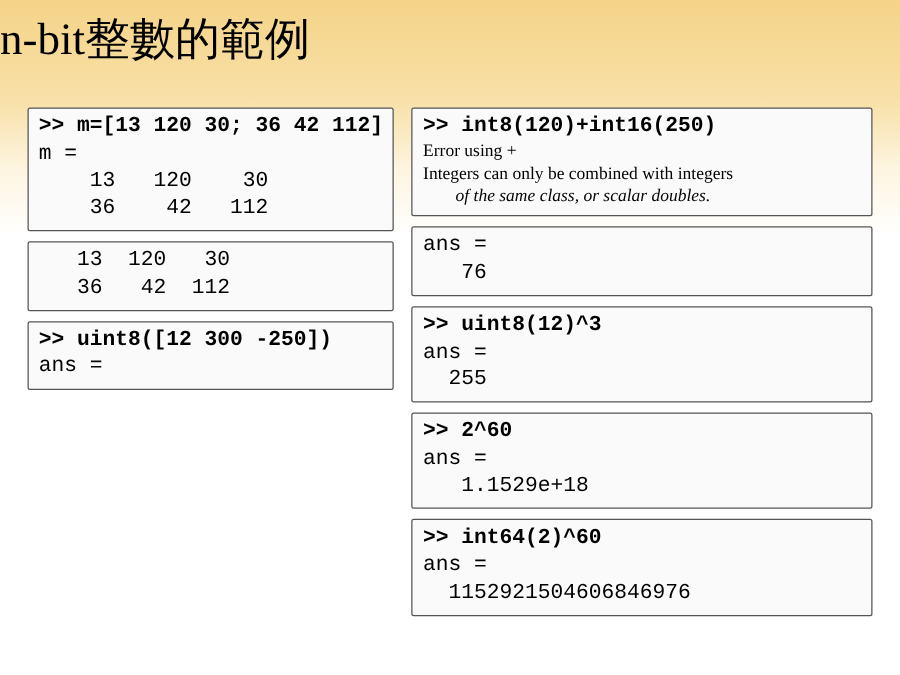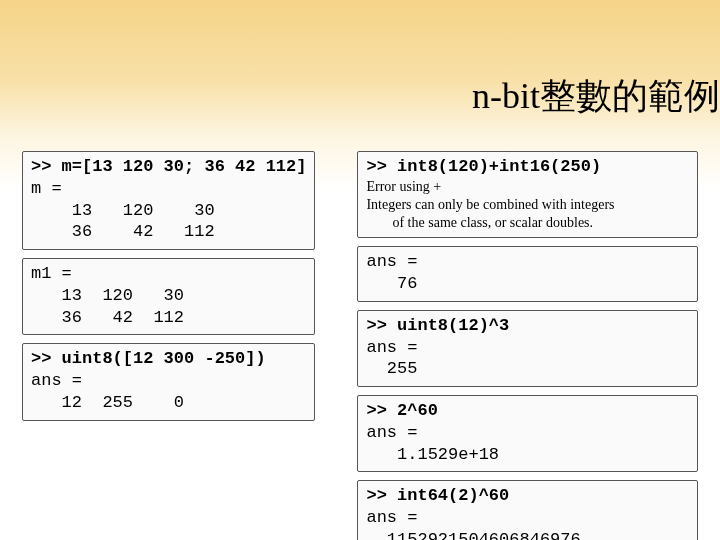--- a/index.html
+++ b/index.html
@@ -5,74 +5,71 @@
   * { margin: 0; padding: 0; box-sizing: border-box; }
   body {
     width: 720px;
     height: 540px;
     background: linear-gradient(to bottom, #f5d488 0%, #f8e0a8 15%, #fdf5e0 25%, #ffffff 35%, #ffffff 100%);
     font-family: "Times New Roman", serif;
     overflow: hidden;
     position: relative;
   }
   .title {
-    text-align: right;
+    text-align: left;
     font-size: 36px;
-    padding-top: 24px;
+    padding-top: 7px;
     padding-bottom: 18px;
     color: #000;
-    margin-top: 48px;
   }
   .content {
     display: flex;
-    gap: 42px;
+    gap: 14px;
     padding: 12px 22px;
   }
   .col { display: flex; flex-direction: column; gap: 8px; }
   .col-left { width: 310px; }
   .col-right { width: 400px; }
   .box {
     background: #fafafa;
     border: 1px solid #555;
     border-radius: 2px;
     padding: 4px 8px 6px 8px;
     font-size: 17px;
     line-height: 1.28;
   }
   .mono { font-family: "Courier New", monospace; font-size: 17px; white-space: pre; }
   .bold { font-weight: bold; }
   .serif { font-family: "Times New Roman", serif; font-size: 14px; }
-  .indent1 { padding-left: 26px; }
+  .indent1 { padding-left: 26px; font-style: italic; }
 </style>
 </head>
 <body>
 
 <div class="title">n-bit整數的範例</div>
 
 <div class="content">
 
   <div class="col col-left">
 
     <div class="box">
       <div class="mono bold">&gt;&gt; m=[13 120 30; 36 42 112]</div>
       <div class="mono">m =</div>
       <div class="mono">    13   120    30</div>
       <div class="mono">    36    42   112</div>
     </div>
 
     <div class="box">
-      <div class="mono">m1 =</div>
       <div class="mono">   13  120   30</div>
       <div class="mono">   36   42  112</div>
     </div>
 
     <div class="box">
       <div class="mono bold">&gt;&gt; uint8([12 300 -250])</div>
       <div class="mono">ans =</div>
-      <div class="mono">   12  255    0</div>
     </div>
 
   </div>
 
   <div class="col col-right">
 
     <div class="box">
       <div class="mono bold">&gt;&gt; int8(120)+int16(250)</div>
       <div class="serif">Error using +</div>
       <div class="serif">Integers can only be combined with integers</div>

